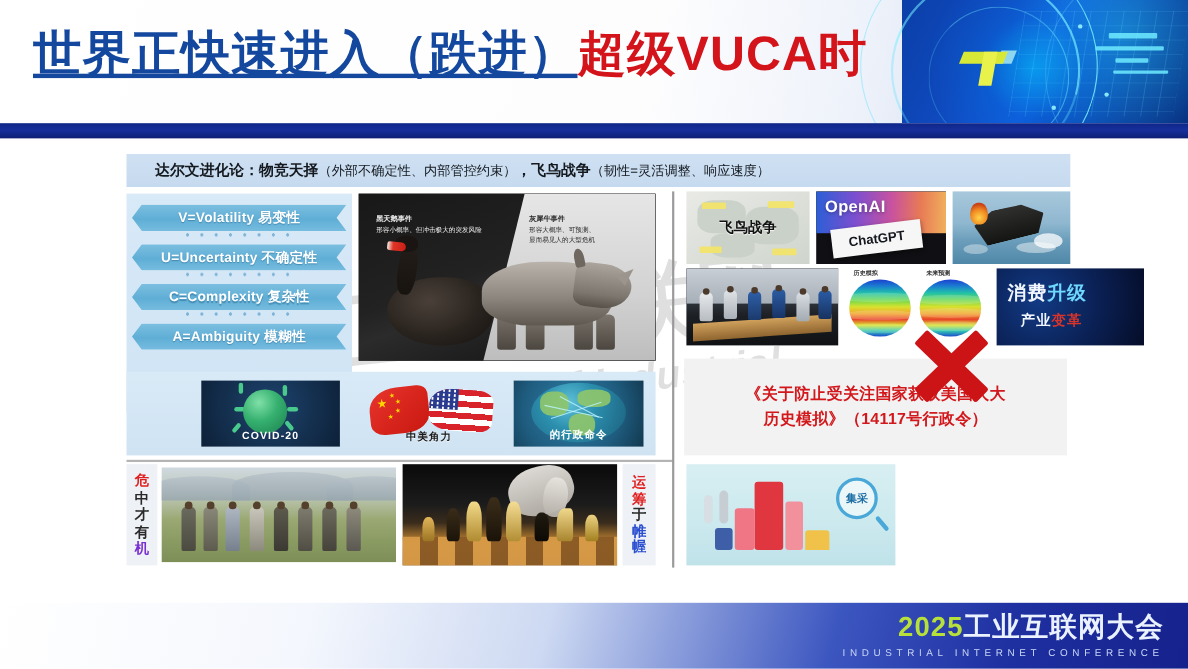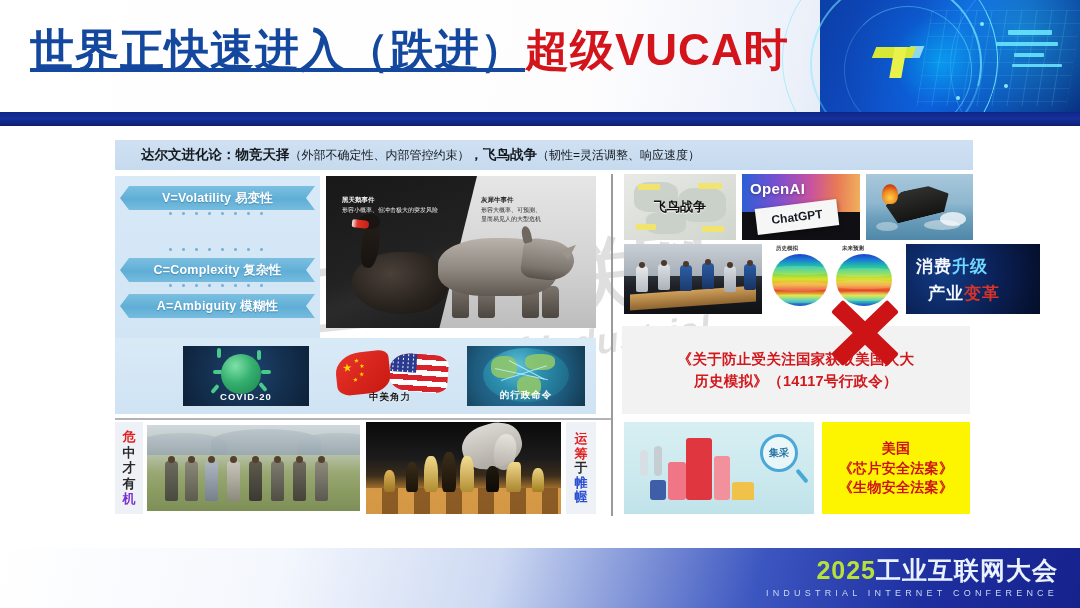--- a/index.html
+++ b/index.html
@@ -364,21 +364,21 @@
   }
   .cm-cap { position:absolute; top:1px; font-size:5.5px; color:#333; font-weight:700; }
 
   #g-consume { left:282px; top:0; width:134px; height:70px;
     background:radial-gradient(circle at 28% 42%,#123a84 0%,#0a1f52 55%,#050d28 100%); }
   #g-consume .cs-l1 {
     position:absolute; left:10px; top:11px; font-size:17px; font-weight:700;
     letter-spacing:1px; white-space:nowrap;
   }
   #g-consume .cs-l2 {
-    position:absolute; left:22px; top:38px; font-size:17px; font-weight:700;
+    position:absolute; left:22px; top:38px; font-size:13px; font-weight:700;
     letter-spacing:1px; white-space:nowrap;
   }
   .cs-w { color:#f2f6ff; }
   .cs-b { color:#6fd8ff; }
   .cs-r { color:#d8342a; }
 
   
   #red-x { position:absolute; left:828px; top:170px; width:74px; height:74px; z-index:8; }
   #red-x .xb {
     position:absolute; left:50%; top:50%; width:78px; height:17px;
@@ -488,20 +488,21 @@
       <b>飞鸟战争</b>
       <span class="sm">（韧性=灵活调整、响应速度）</span>
   </div>
 
   <div id="vuca-panel">
     <div class="vuca-row">
       <div class="vuca-chip">V=Volatility  易变性</div>
       <div class="vuca-dots"></div>
     </div>
     <div class="vuca-row">
+      <div class="vuca-chip">U=Uncertainty  不确定性</div>
       <div class="vuca-dots"></div>
     </div>
     <div class="vuca-row">
       <div class="vuca-chip">C=Complexity  复杂性</div>
       <div class="vuca-dots"></div>
     </div>
     <div class="vuca-row">
       <div class="vuca-chip">A=Ambiguity  模糊性</div>
     </div>
   </div>
@@ -718,25 +719,20 @@
     <div class="pr-shape" style="left:44px; top:40px; width:18px; height:38px; background:#f07585;"></div>
     <div class="pr-shape" style="left:90px; top:34px; width:16px; height:44px; background:#f2909c;"></div>
     <div class="pr-shape" style="left:26px; top:58px; width:16px; height:20px; background:#3f5ea8;"></div>
     <div class="pr-shape" style="left:108px; top:60px; width:22px; height:18px; background:#f0c24a; border-radius:3px 3px 0 0;"></div>
     <div class="pr-shape" style="left:16px; top:28px; width:8px; height:26px; background:#d8dfe4; border-radius:4px;"></div>
     <div class="pr-shape" style="left:30px; top:24px; width:8px; height:30px; background:#c6ced4; border-radius:4px;"></div>
     <div class="pr-magnifier">集采</div>
     <div class="pr-handle"></div>
   </div>
 
-  <div id="law-box">
-    <div>美国</div>
-    <div>《芯片安全法案》</div>
-    <div>《生物安全法案》</div>
-  </div>
 
 </div>
 
 <div id="footer">
   <div id="footer-logo">
     <div id="fl-main">
       <span class="y">2025</span><span class="c">工业互联网大会</span>
     </div>
     <div id="fl-sub">INDUSTRIAL INTERNET CONFERENCE</div>
   </div>

